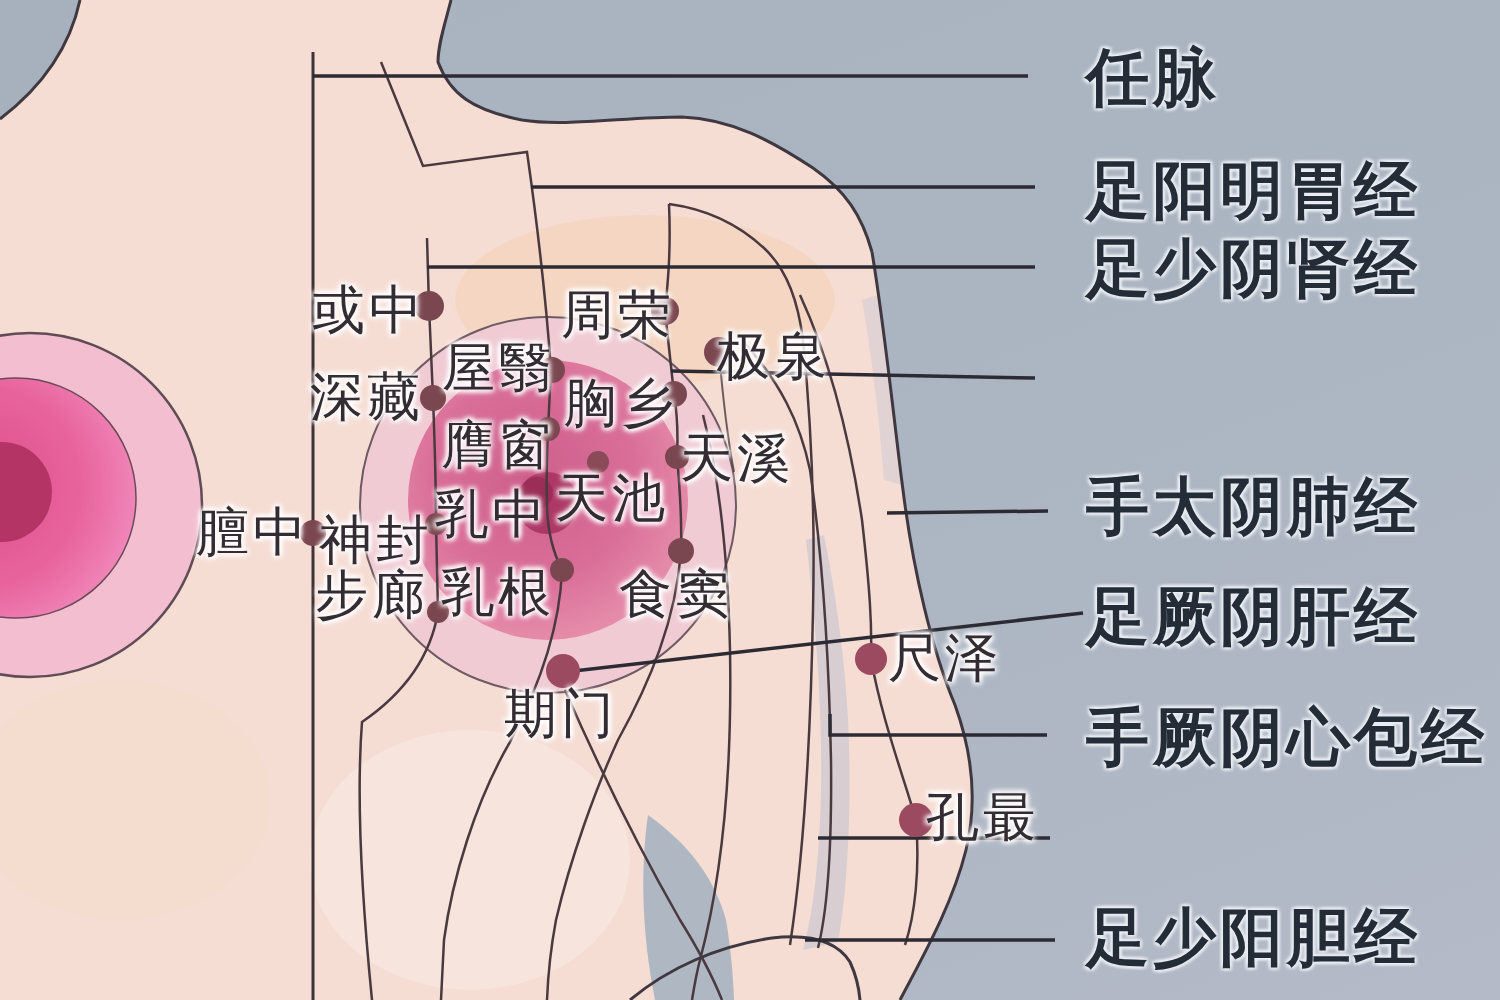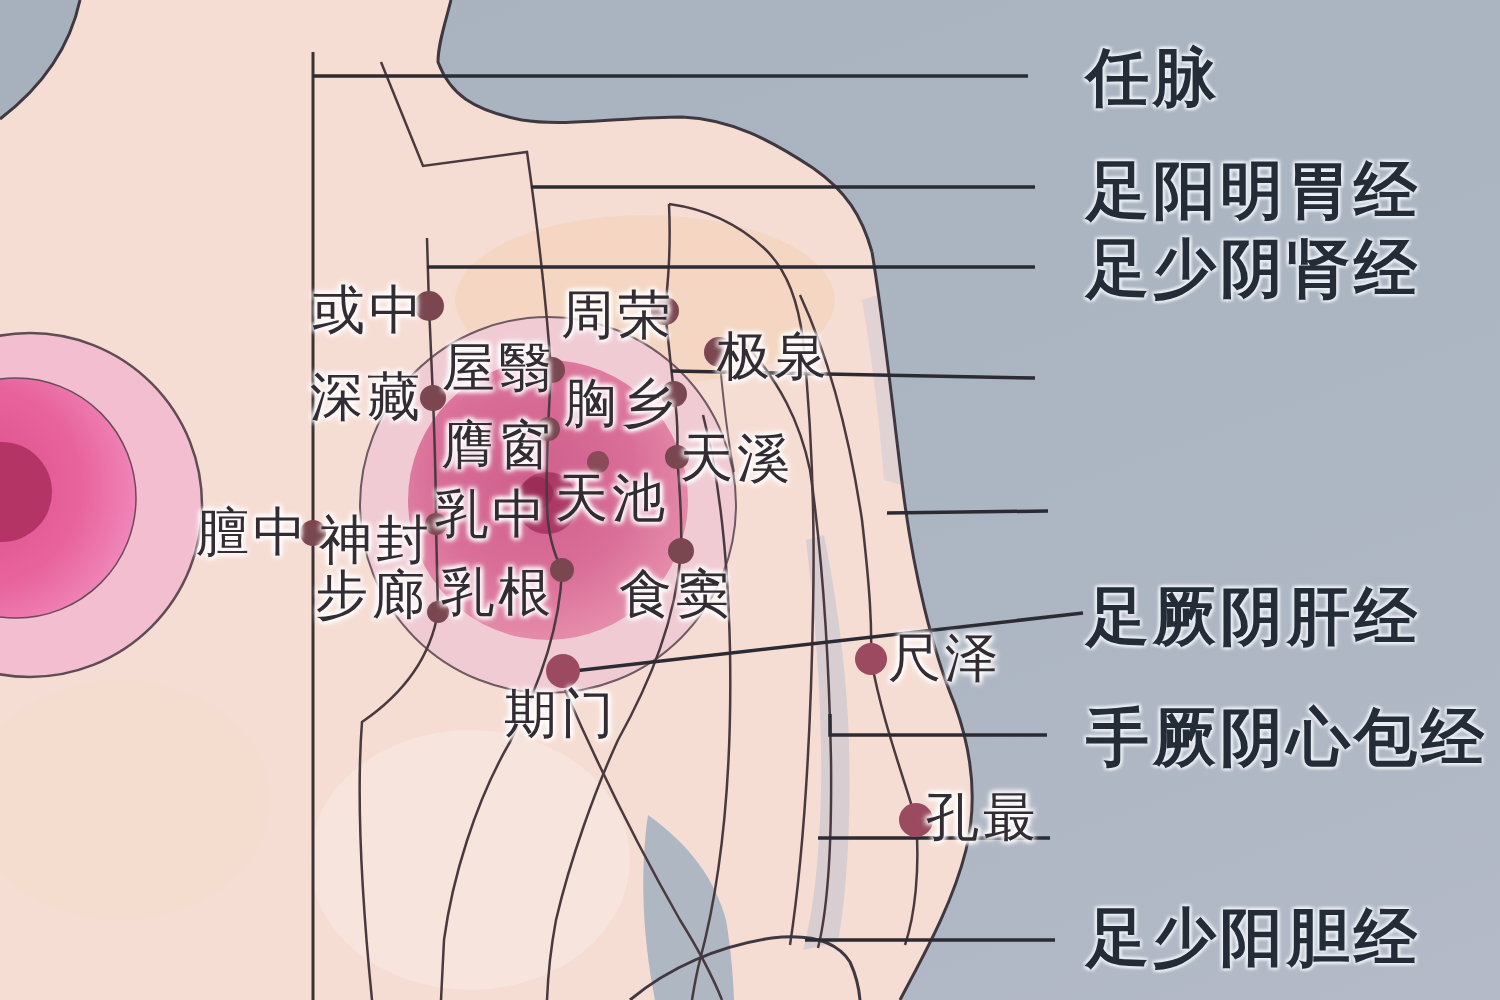--- a/index.html
+++ b/index.html
@@ -146,17 +146,18 @@
   <div class="pt" style="left:676px;top:593px">食窦</div>
   <div class="pt" style="left:612px;top:497px">天池</div>
   <div class="pt" style="left:774px;top:355px">极泉</div>
   <div class="pt" style="left:561px;top:713px">期门</div>
   <div class="pt" style="left:945px;top:657px">尺泽</div>
   <div class="pt" style="left:983px;top:816px">孔最</div>
 
   <div class="ml" style="top:77px">任脉</div>
   <div class="ml" style="top:190px">足阳明胃经</div>
   <div class="ml" style="top:268px">足少阴肾经</div>
+  <div class="ml" style="top:506px">手太阴肺经</div>
   <div class="ml" style="top:616px">足厥阴肝经</div>
   <div class="ml" style="top:737px">手厥阴心包经</div>
   <div class="ml" style="top:937px">足少阳胆经</div>
 
 </div>
 
 </body></html>

